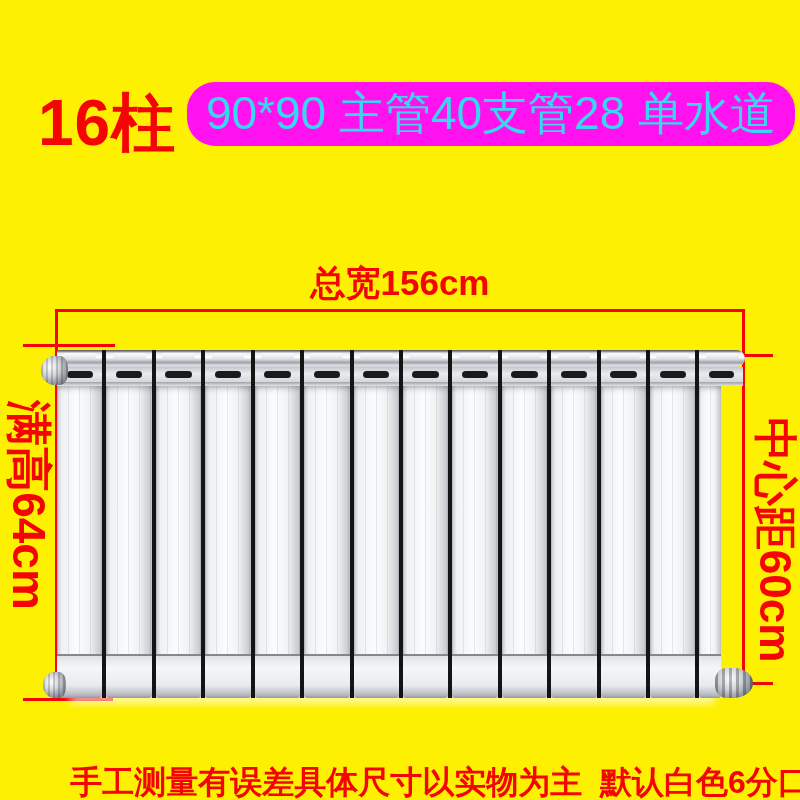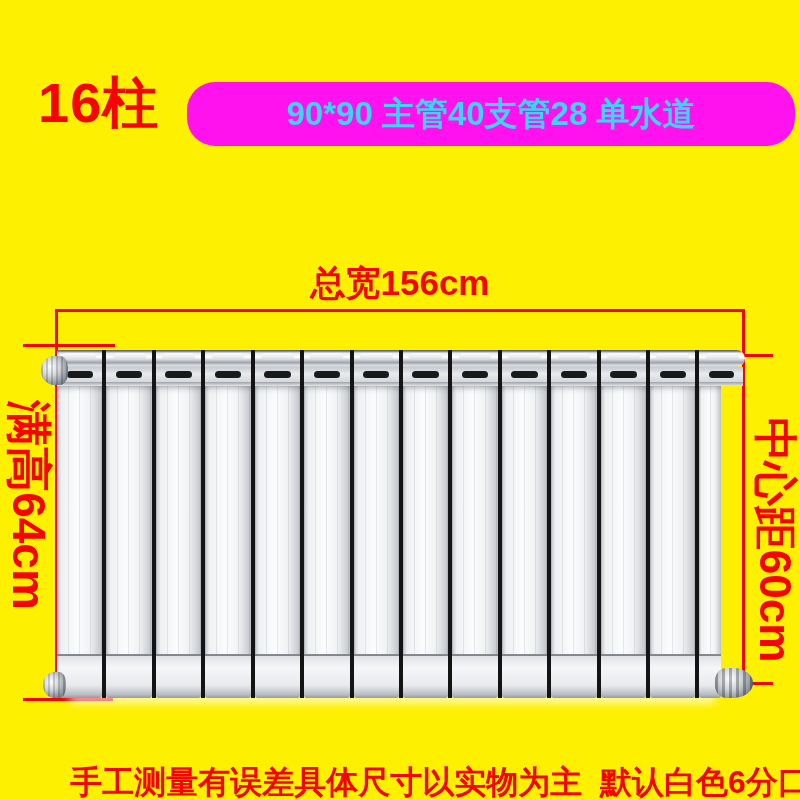--- a/index.html
+++ b/index.html
@@ -13,31 +13,31 @@
   html,body{width:800px;height:800px;}
   body{
     background:var(--background);
     font-family:"Liberation Sans", sans-serif;
     overflow:hidden;
   }
   .stage{position:relative;width:800px;height:800px;}
 
   
   .columns-label{
-    position:absolute;left:38px;top:66px;
-    font-size:56px;font-weight:bold;color:var(--accent-red);
+    position:absolute;left:38px;top:80px;
+    font-size:64px;font-weight:bold;color:var(--accent-red);
     letter-spacing:1px;white-space:nowrap;
   }
   .spec-banner{
     position:absolute;left:187px;top:82px;width:608px;height:64px;
     background:var(--banner-bg);border-radius:28px;
     display:flex;align-items:center;justify-content:center;
   }
   .spec-banner-text{
-    font-size:33px;font-weight:bold;color:var(--banner-text);
+    font-size:46px;font-weight:normal;color:var(--banner-text);
     white-space:nowrap;letter-spacing:0px;
   }
 
   
   .dim{position:absolute;background:var(--accent-red);}
   .line-top-width{left:57px;top:309px;width:688px;height:3px;}
   .line-left-v{left:55px;top:309px;width:3px;height:392px;}
   .line-right-v{left:742px;top:309px;width:3px;height:376px;}
   .tick-left-top{left:23px;top:344px;width:92px;height:3px;}
   .tick-left-bottom{left:23px;top:698px;width:90px;height:3px;}

